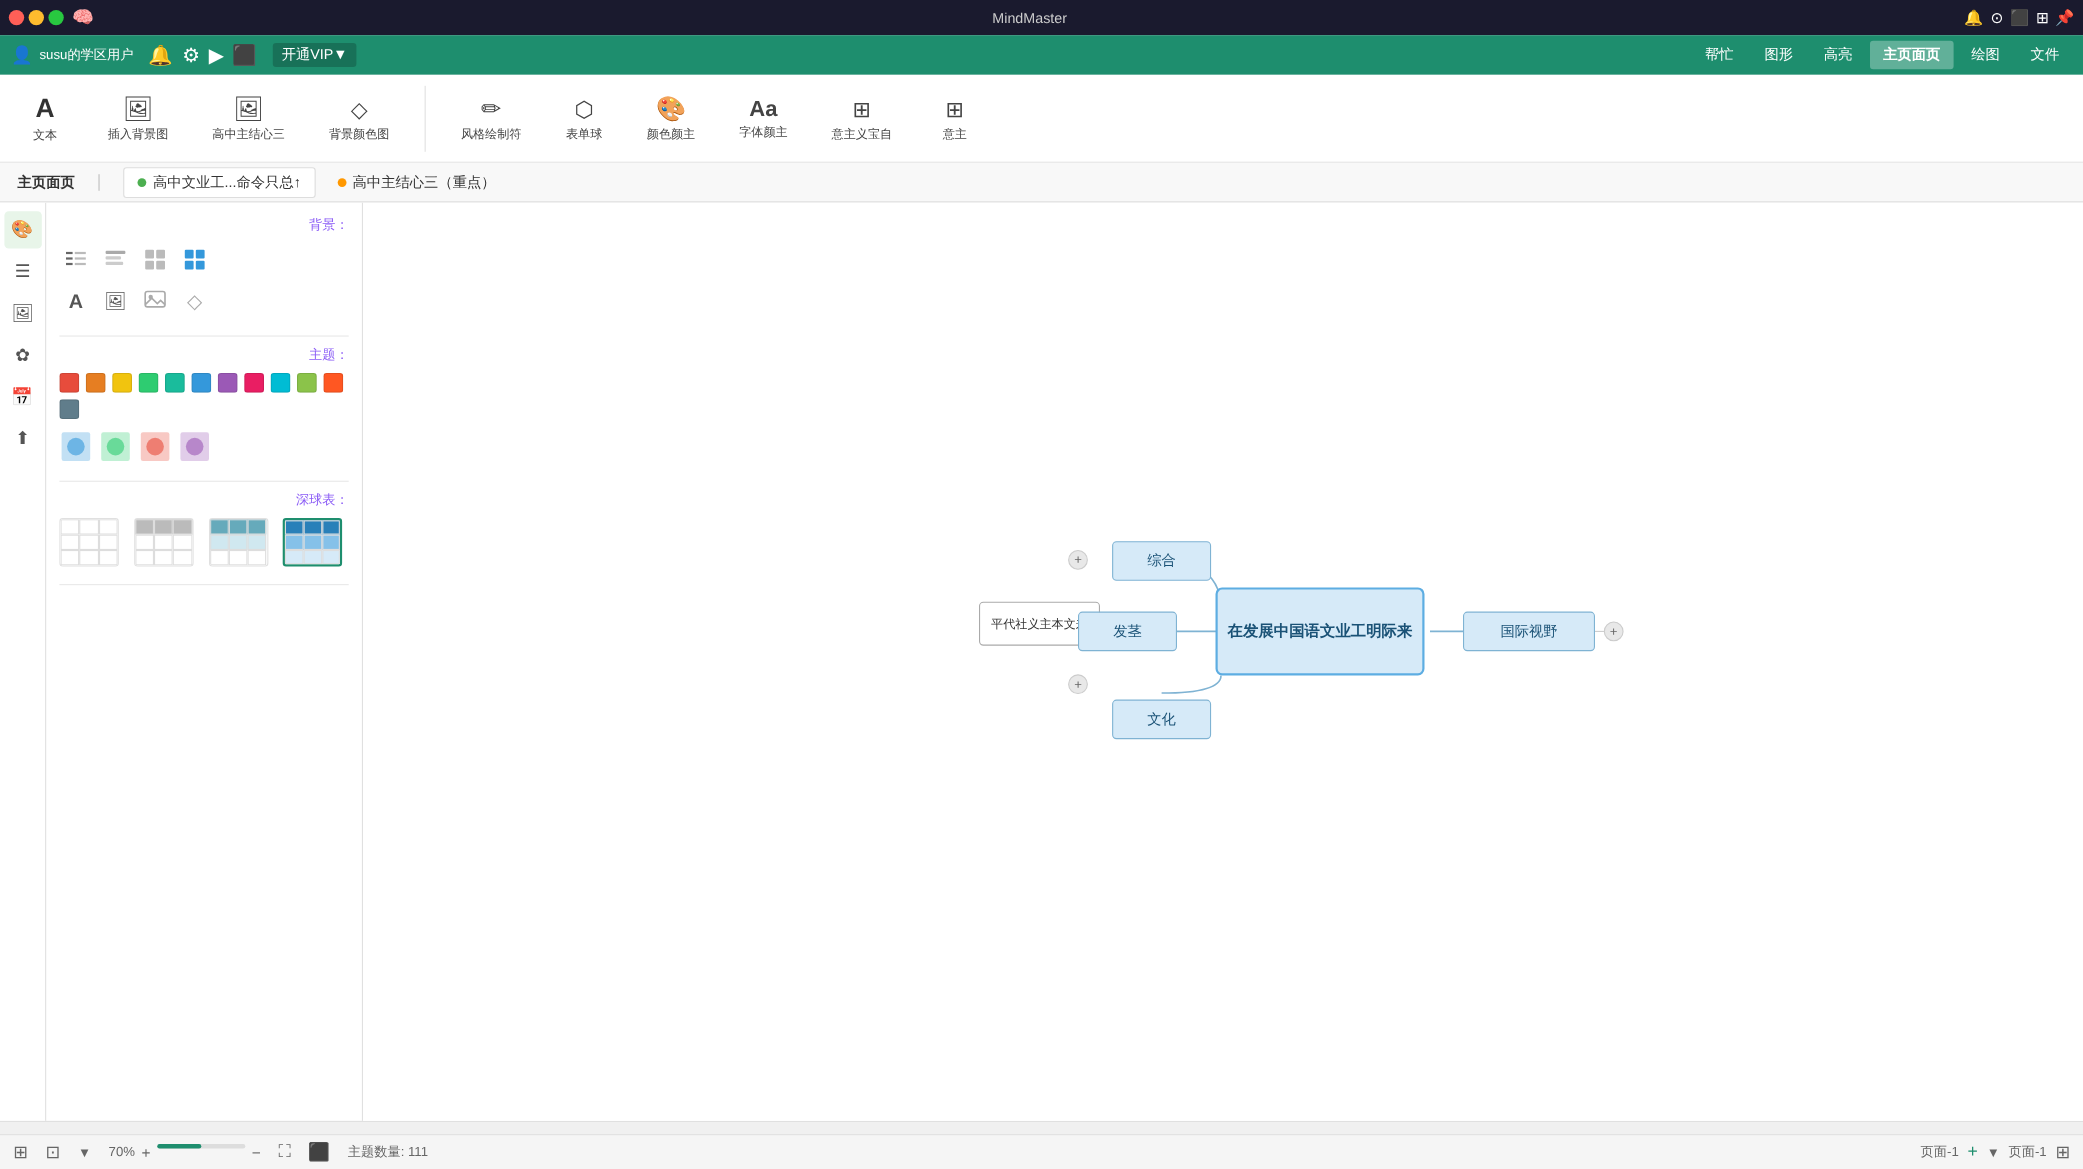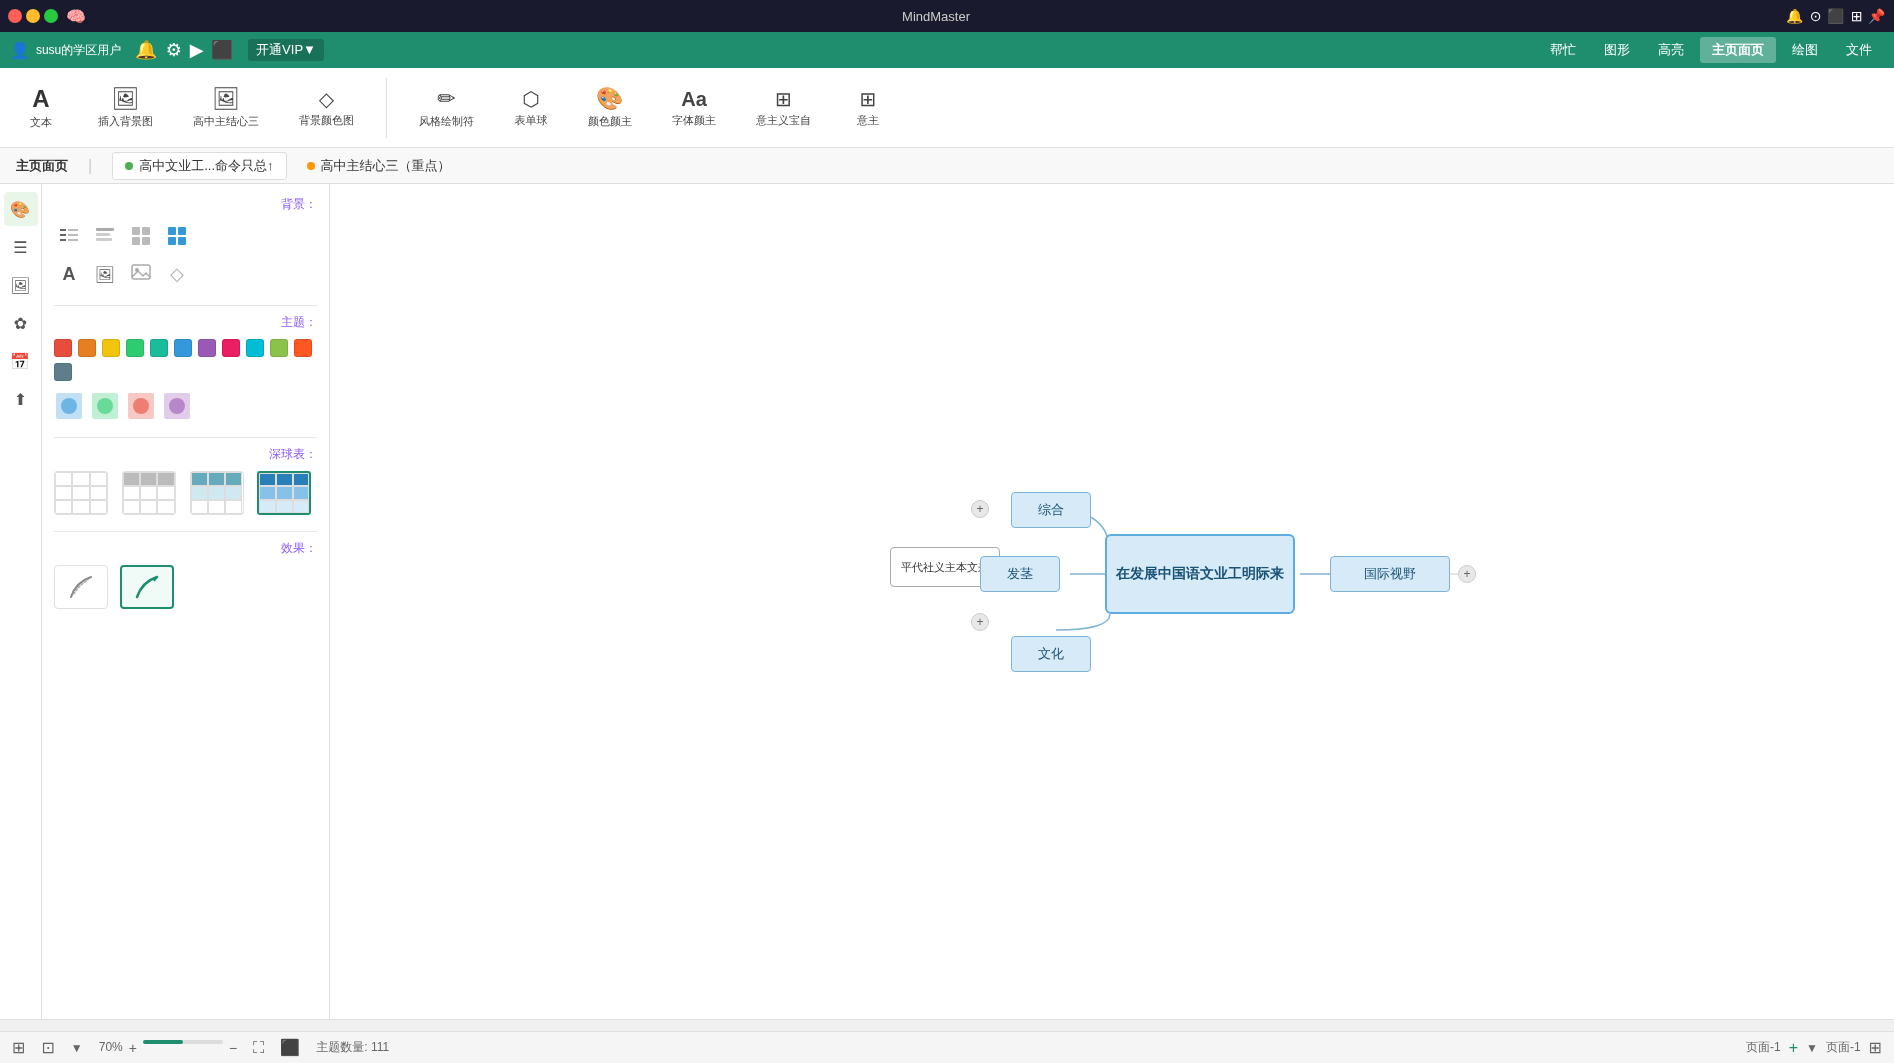--- a/index.html
+++ b/index.html
@@ -191,21 +191,21 @@
       font-weight: bold;
       font-size: 14px;
       width: 190px;
       height: 80px;
       border-radius: 6px;
     }
     .node-branch {
       background: #d6eaf8;
       border: 1.5px solid #7fb3d3;
       color: #1a5276;
-      width: 80px;
+      width: 90px;
       height: 36px;
       border-radius: 4px;
     }
     .node-right {
       background: #d6eaf8;
       border: 1.5px solid #7fb3d3;
       color: #1a5276;
       width: 120px;
       height: 36px;
       border-radius: 4px;
@@ -617,37 +617,20 @@
                   <div class="ts-cell" style="background:#d6eaf8;"></div>
                   <div class="ts-cell" style="background:#d6eaf8;"></div>
                   <div class="ts-cell" style="background:#d6eaf8;"></div>
                 </div>
             </div>
           </div>
         </div>
 
         <div class="divider-h"></div>
 
-        <div class="style-section">
-          <div class="style-section-title">效果：</div>
-          <div class="effect-row">
-            <div class="effect-item">
-              <svg width="30" height="30" viewBox="0 0 30 30">
-                <path d="M5 25 Q10 10 25 5" stroke="#888" stroke-width="2" fill="none" stroke-linecap="round"></path>
-                <path d="M8 22 Q12 14 22 8" stroke="#aaa" stroke-width="1.5" fill="none" stroke-linecap="round" stroke-dasharray="2,2"></path>
-              </svg>
-            </div>
-            <div class="effect-item active">
-              <svg width="30" height="30" viewBox="0 0 30 30">
-                <path d="M5 25 Q10 10 25 5" stroke="#1e8e6e" stroke-width="2.5" fill="none" stroke-linecap="round"></path>
-                <path d="M25 5 L22 8 M25 5 L22 9" stroke="#1e8e6e" stroke-width="2" fill="none"></path>
-              </svg>
-            </div>
-          </div>
-        </div>
 
       </div>
     </div>
   </div>
 
   <div class="canvas-area">
     <div class="mindmap-container">
 
       <svg class="mindmap-svg" xmlns="http://www.w3.org/2000/svg">
 

